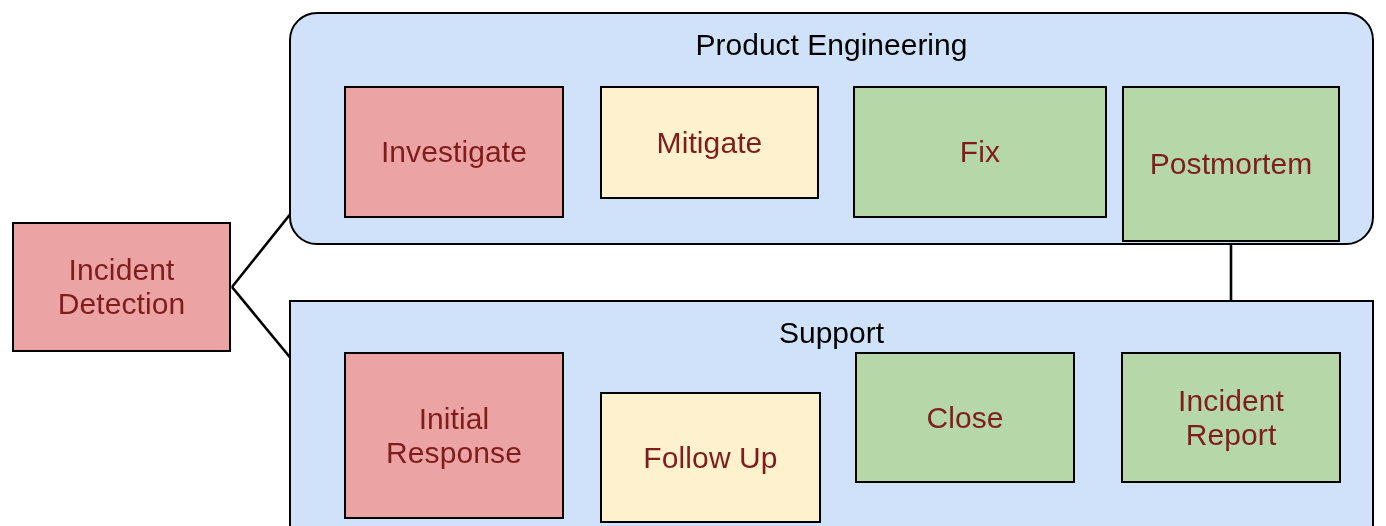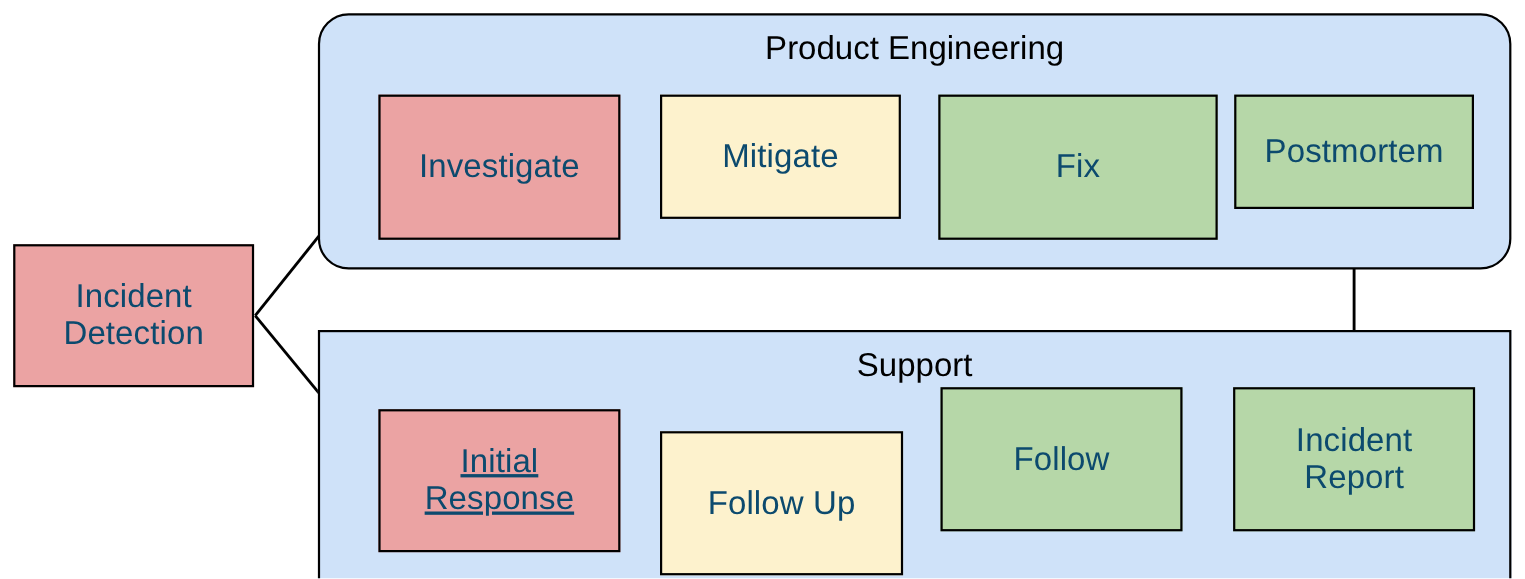--- a/index.html
+++ b/index.html
@@ -29,21 +29,21 @@
   .node {
     position: absolute;
     box-sizing: border-box;
     border: 2px solid #000000;
     display: flex;
     align-items: center;
     justify-content: center;
     text-align: center;
     font-size: 30px;
     line-height: 1.12;
-    color: #0c4a6e;
+    color: #7f1d1d;
     white-space: pre-line;
     letter-spacing: 0.1px;
   }
   .lane {
     position: absolute;
     box-sizing: border-box;
     border: 2px solid #000000;
     background: #cfe2f9;
   }
   .lane-title {
@@ -59,23 +59,23 @@
   
   #lane-product-engineering { left: 289px; top: 12px;  width: 1085px; height: 233px; border-radius: 28px; }
   #lane-support            { left: 289px; top: 273px; width: 1085px; height: 246px; margin-top: 27px; }
 
   
   #node-incident-detection { left: 12px;   top: 222px; width: 219px; height: 130px; background: #eba3a3; }
 
   #node-investigate        { left: 344px;  top: 86px;  width: 220px; height: 132px; background: #eba3a3; }
   #node-mitigate           { left: 600px;  top: 86px;  width: 219px; height: 113px; background: #fdf2cd; }
   #node-fix                { left: 853px;  top: 86px;  width: 254px; height: 132px; background: #b6d7a8; }
-  #node-postmortem         { left: 1122px; top: 86px;  width: 218px; height: 104px; background: #b6d7a8; }
+  #node-postmortem         { left: 1122px; top: 86px;  width: 218px; height: 156px; background: #b6d7a8; }
 
-  #node-initial-response   { left: 344px;  top: 372px; width: 220px; height: 130px; background: #eba3a3; text-decoration: underline; }
+  #node-initial-response   { left: 344px;  top: 352px; width: 220px; height: 167px; background: #eba3a3; }
   #node-follow-up          { left: 600px;  top: 352px; width: 221px; height: 131px; background: #fdf2cd; margin-top: 40px; }
   #node-close              { left: 855px;  top: 352px; width: 220px; height: 131px; background: #b6d7a8; }
   #node-incident-report    { left: 1121px; top: 352px; width: 220px; height: 131px; background: #b6d7a8; }
 </style>
 </head>
 <body>
 
 <div id="canvas">
 
   <svg id="edges" viewBox="0 0 1386 526" width="1386" height="526">
@@ -129,21 +129,21 @@
   <div class="node" id="node-initial-response">
     <span>Initial
 Response</span>
   </div>
 
   <div class="node" id="node-follow-up">
     <span>Follow Up</span>
   </div>
 
   <div class="node" id="node-close">
-    <span>Follow</span>
+    <span>Close</span>
   </div>
 
   <div class="node" id="node-incident-report">
     <span>Incident
 Report</span>
   </div>
 
 </div>
 
 </body></html>

